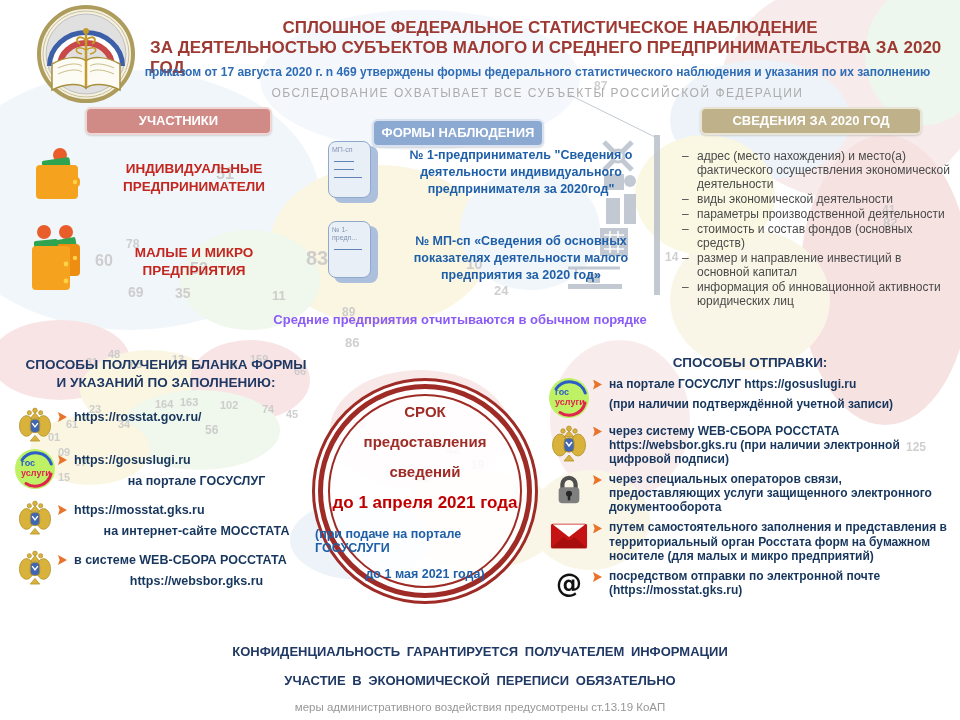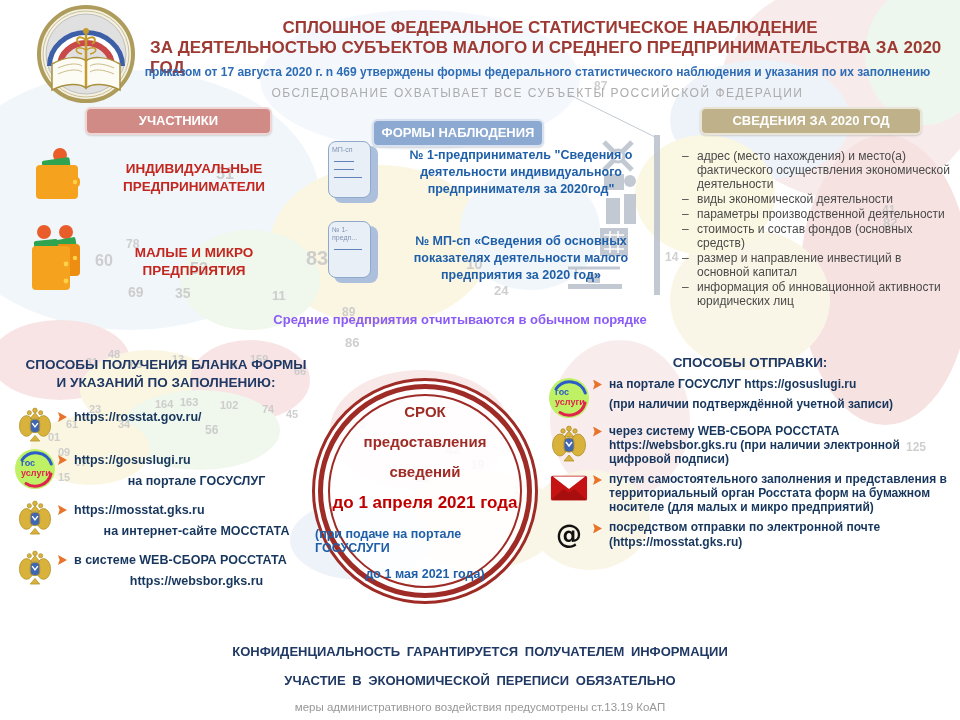--- a/index.html
+++ b/index.html
@@ -417,20 +417,36 @@
       </div>
     <div class="s-body">
       <div class="s-main">
           <span class="arrow"></span>
           <span>через систему WEB-СБОРА  РОССТАТА https://websbor.gks.ru (при наличии электронной цифровой подписи)</span>
         </div>
     </div>
   </div>
   <div class="s-row">
     <div class="s-icon">
+        <svg width="32" height="34" viewBox="0 0 34 34">
+          <path d="M10 15 v-4 a7 7 0 0 1 14 0 v4" fill="none" stroke="#4F4F4F" stroke-width="4.5"></path>
+          <rect x="6" y="14" width="22" height="17" rx="4" fill="#7F7F7F"></rect>
+          <circle cx="17" cy="21" r="3.2" fill="#262626"></circle>
+          <rect x="15.7" y="22" width="2.6" height="6" fill="#262626"></rect>
+        </svg>
+      </div>
+    <div class="s-body">
+      <div class="s-main">
+          <span class="arrow"></span>
+          <span>через специальных операторов  связи, предоставляющих услуги защищенного электронного документооборота</span>
+        </div>
+    </div>
+  </div>
+  <div class="s-row">
+    <div class="s-icon">
         <svg width="38" height="30" viewBox="0 0 40 30">
           <rect x="1" y="2" width="38" height="26" rx="2" fill="#C51212"></rect>
           <polygon points="3,3 20,16 37,3" fill="#FFFFFF"></polygon>
           <polygon points="1,28 14,16 20,20 26,16 39,28" fill="#A80E0E"></polygon>
         </svg>
       </div>
     <div class="s-body">
       <div class="s-main">
           <span class="arrow"></span>
           <span>путем самостоятельного  заполнения и представления в территориальный  орган Росстата форм на бумажном  носителе (для малых и микро предприятий)</span>

